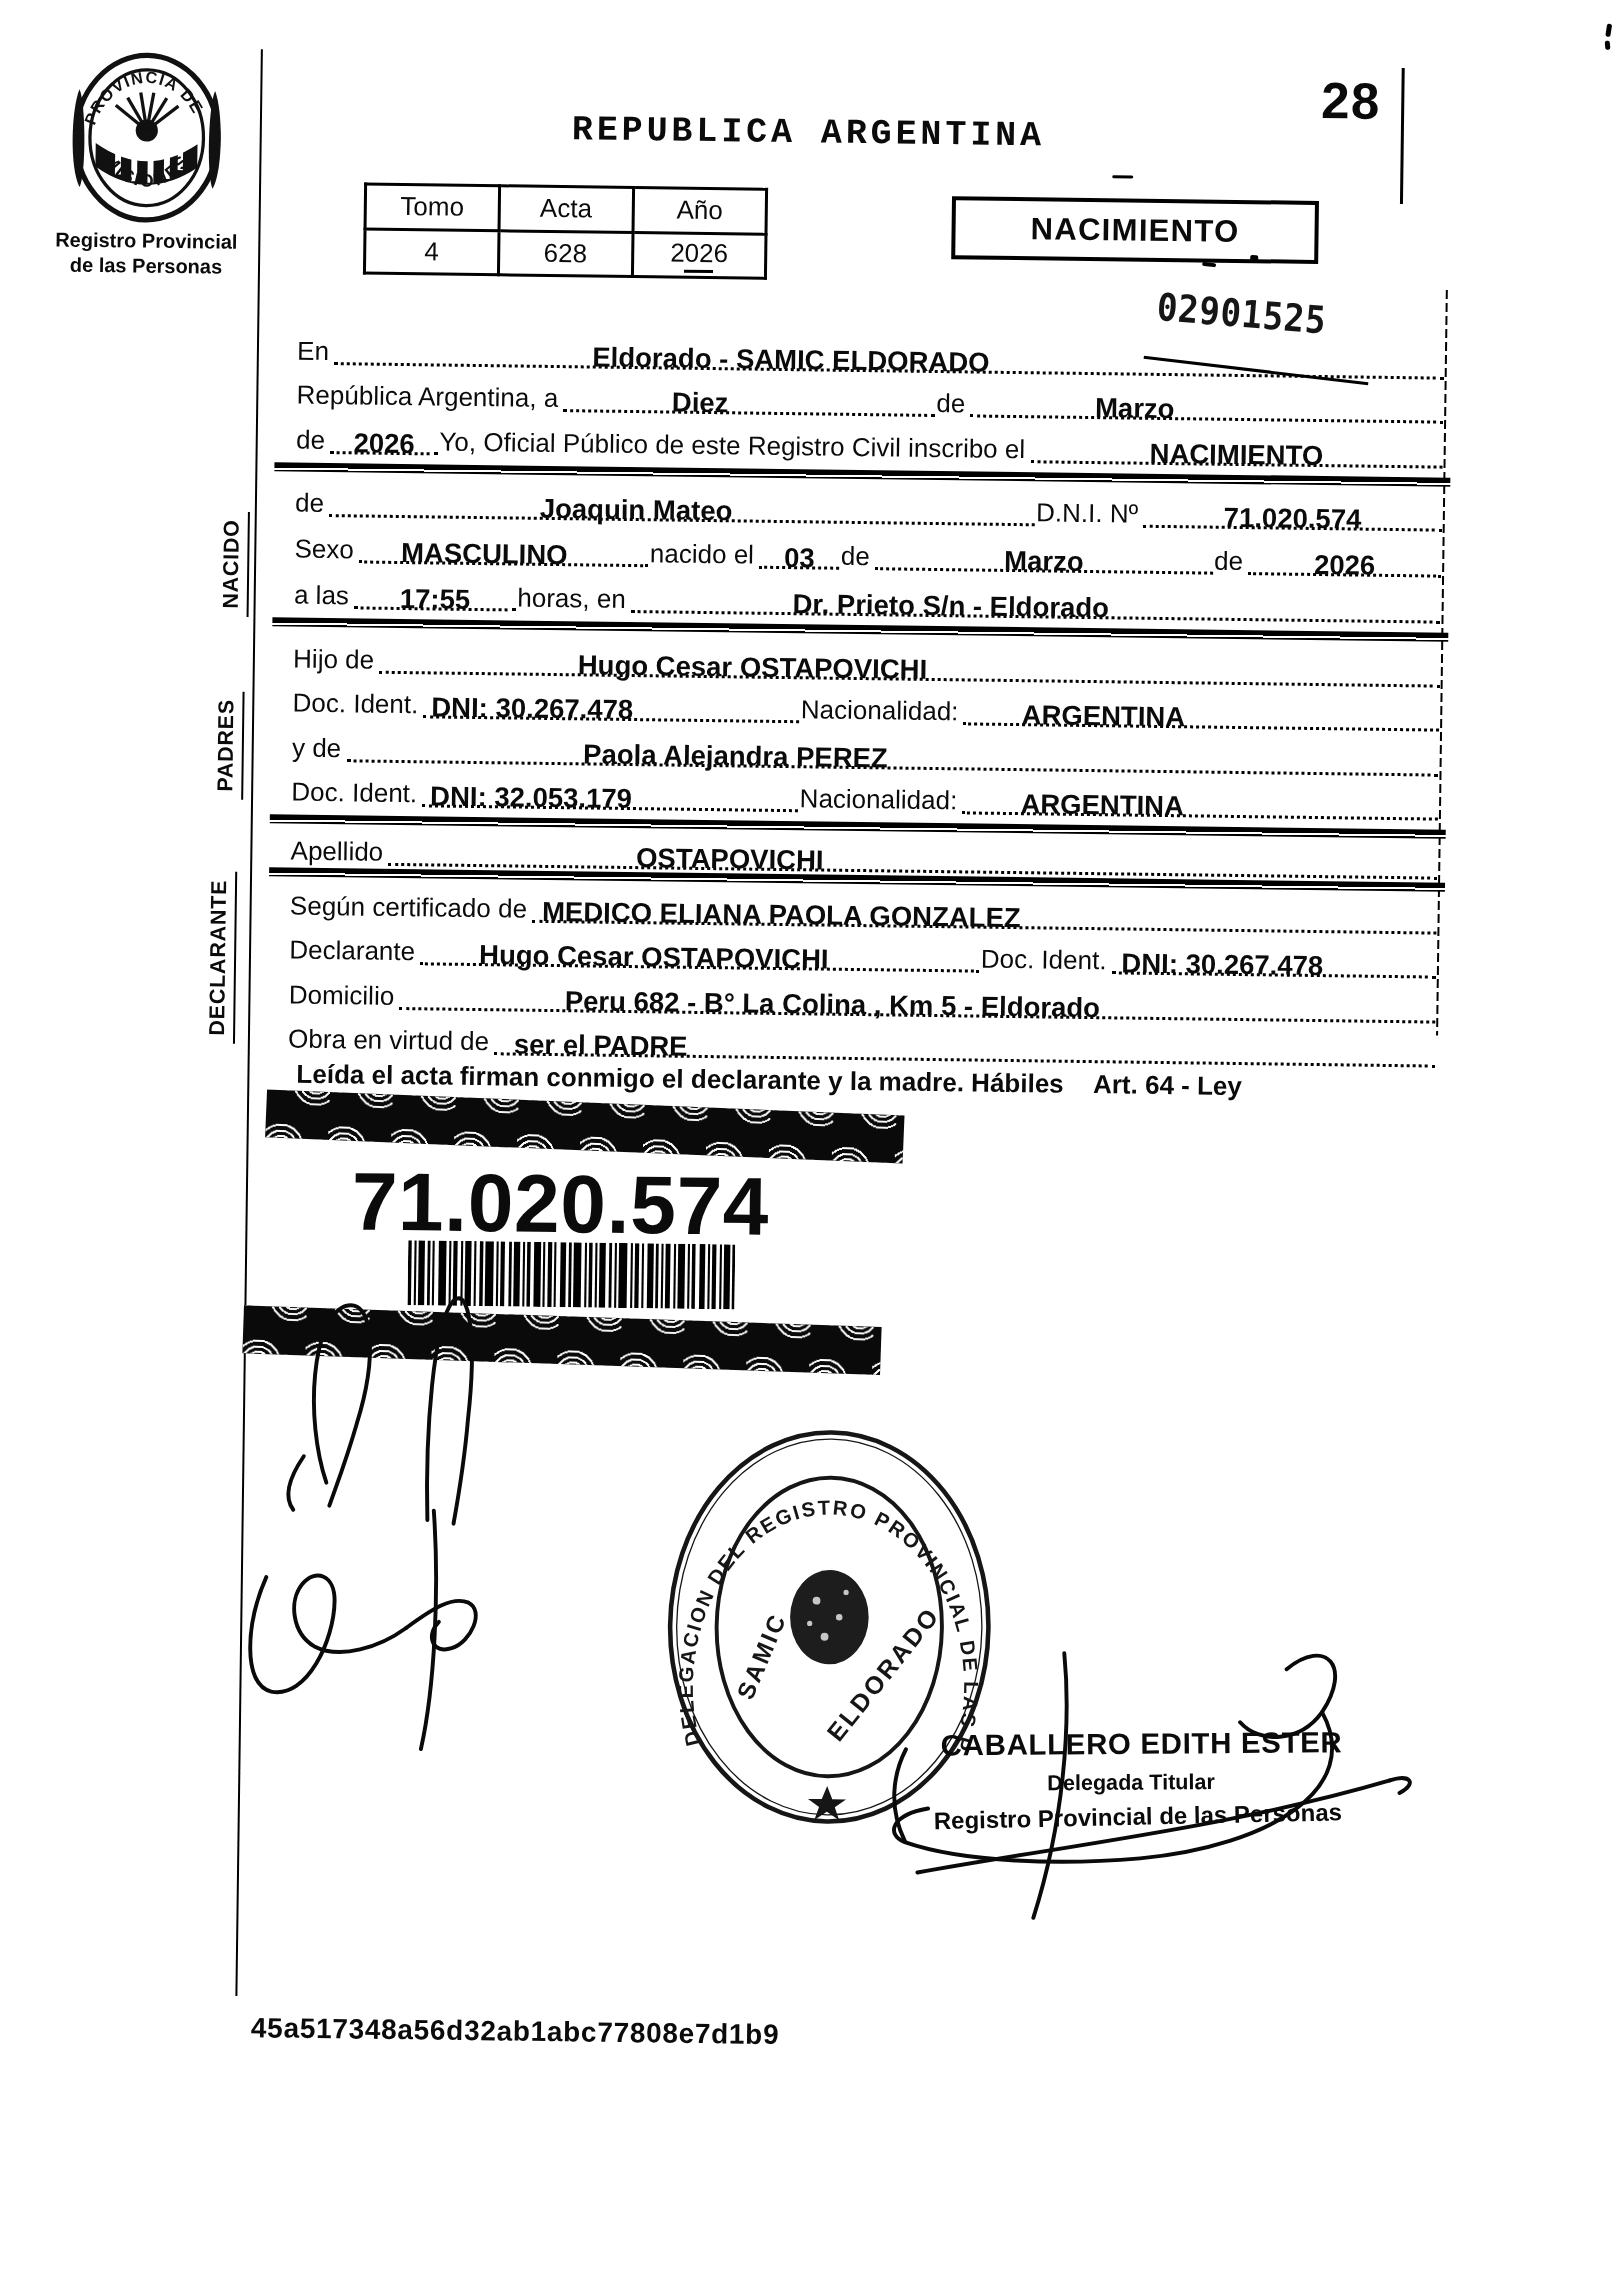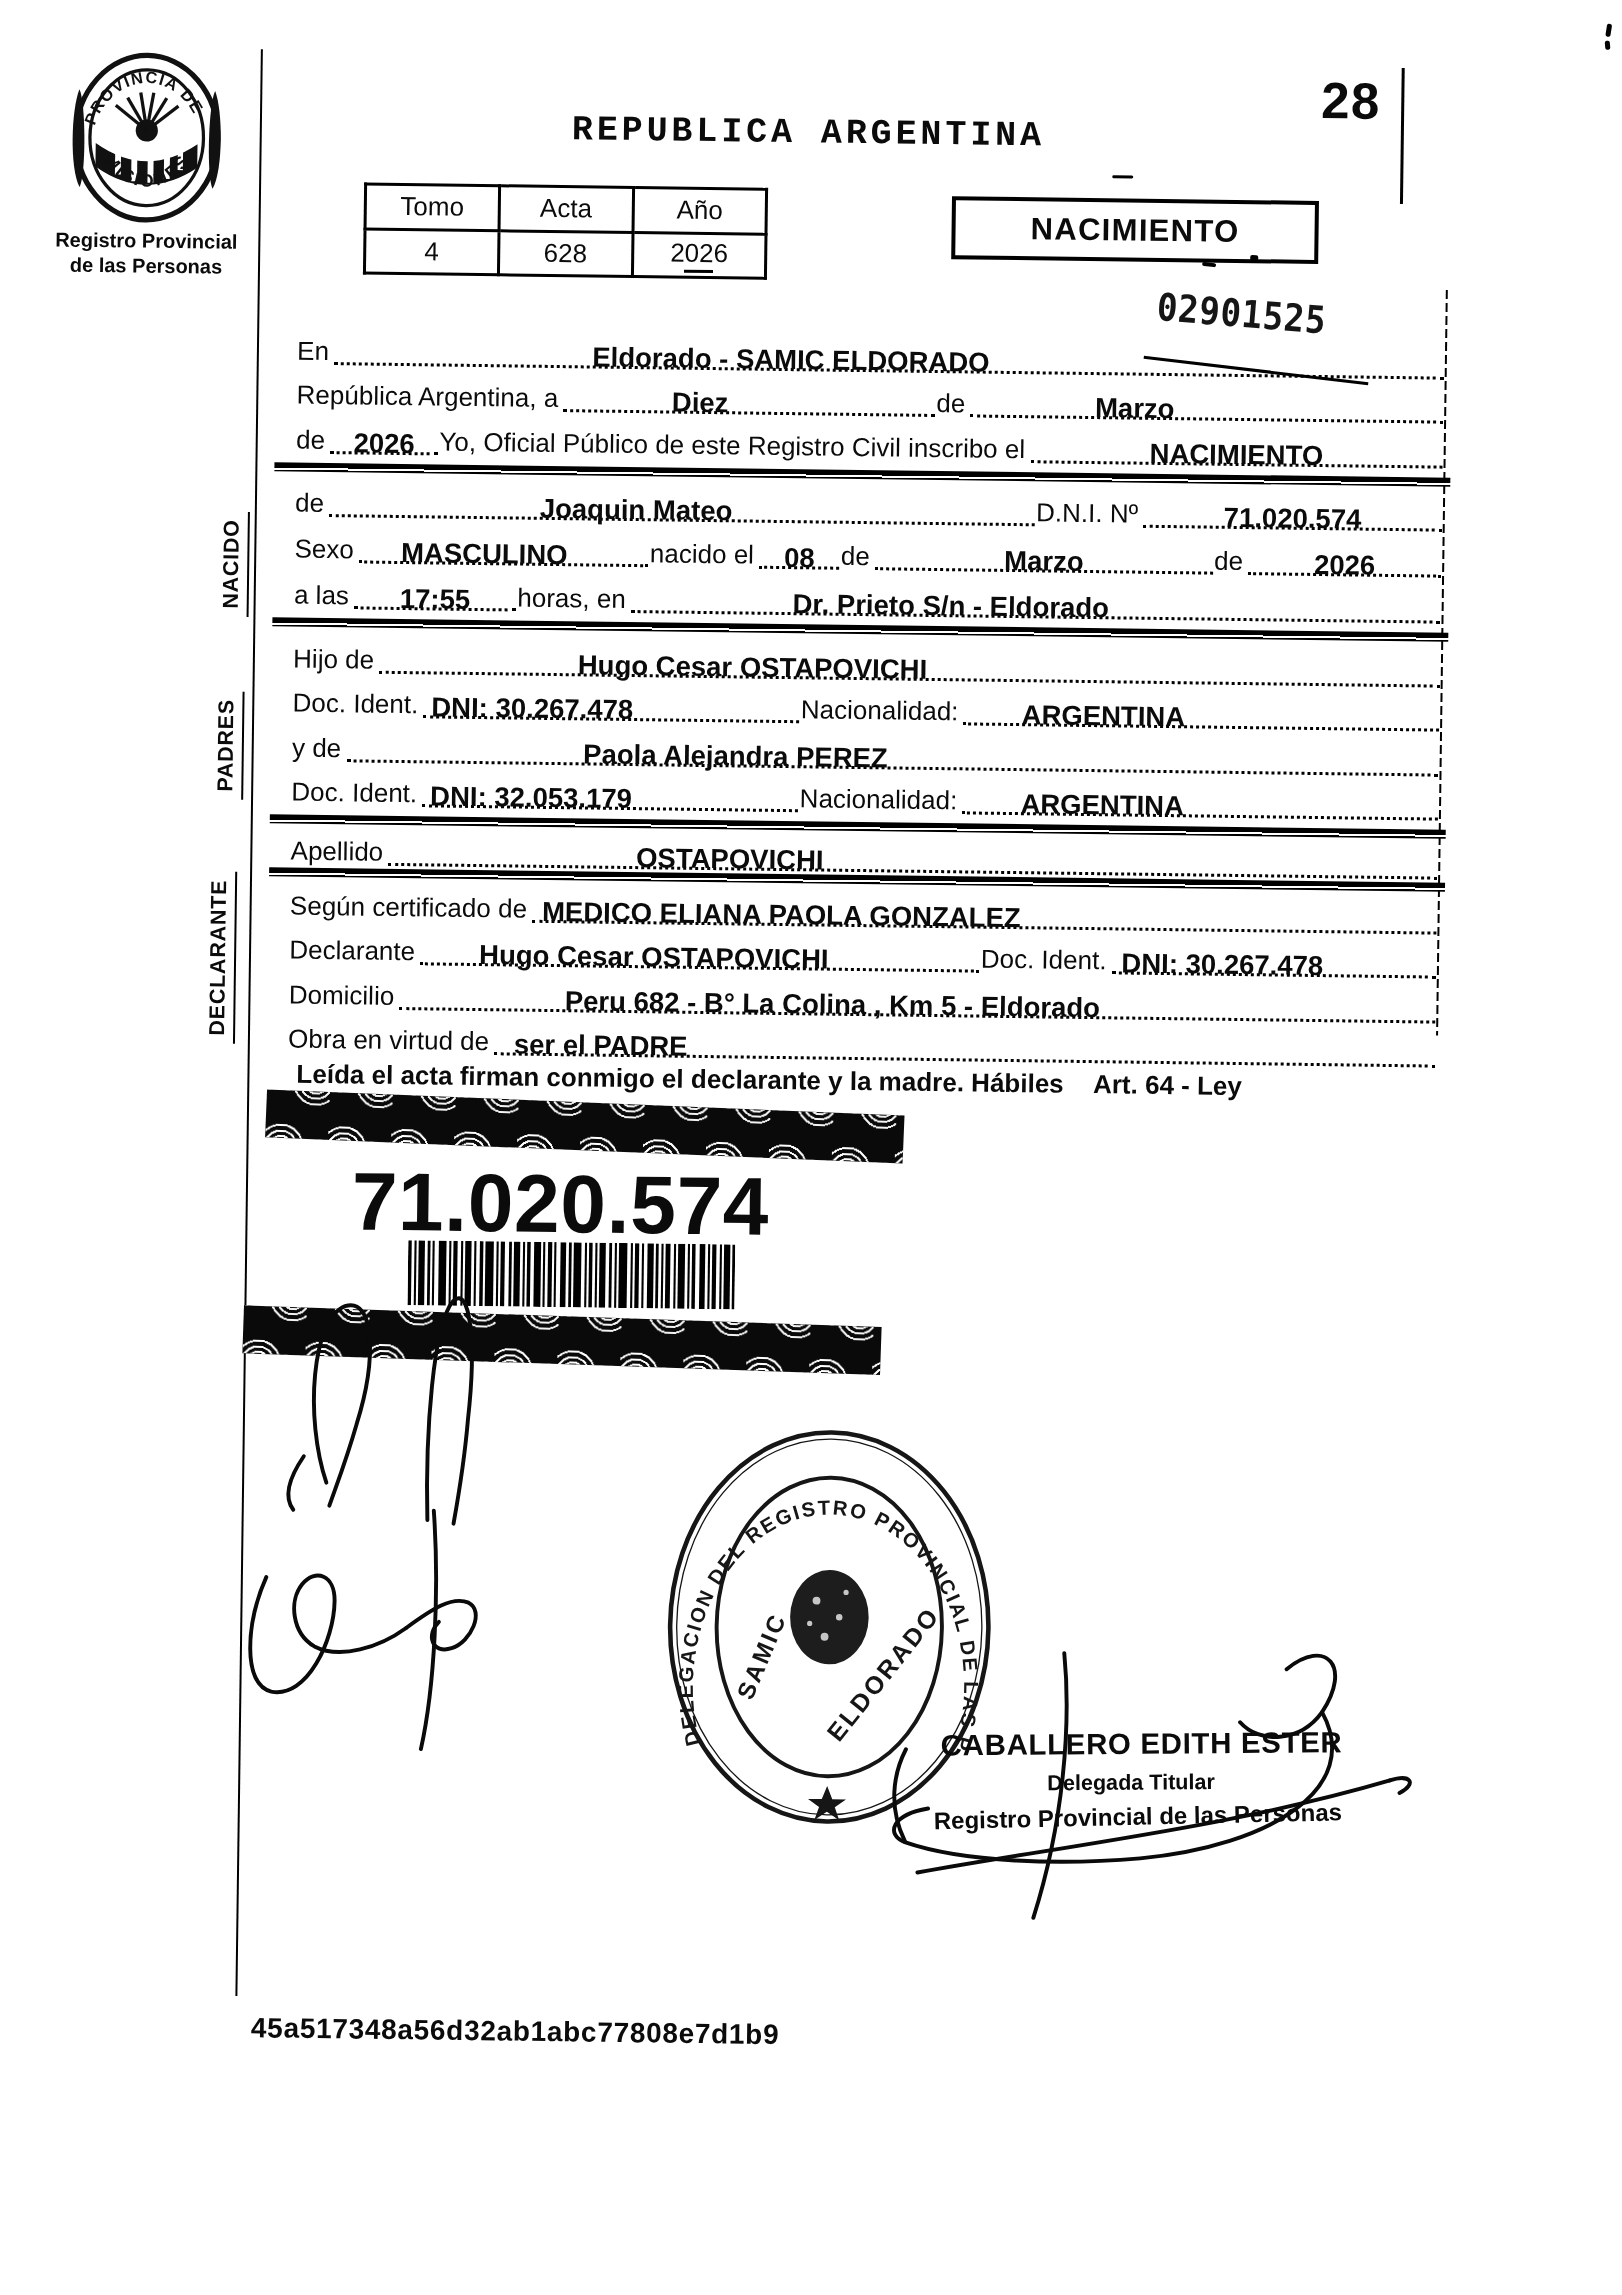--- a/index.html
+++ b/index.html
@@ -210,21 +210,21 @@
           </span>
     </div>
 
     <div class="fline" style="top:198px;">
       <span class="lab">Sexo</span>
       <span class="fill" style="flex-grow:3.6;">
             <span class="v" style="padding-right:39px;">MASCULINO</span>
           </span>
       <span class="lab">nacido el</span>
       <span class="fill" style="flex-grow:1.0;">
-            <span class="v">08</span>
+            <span class="v">03</span>
           </span>
       <span class="lab">de</span>
       <span class="fill" style="flex-grow:4.2;">
             <span class="v">Marzo</span>
           </span>
       <span class="lab">de</span>
       <span class="fill" style="flex-grow:2.4;">
             <span class="v">2026</span>
           </span>
     </div>

